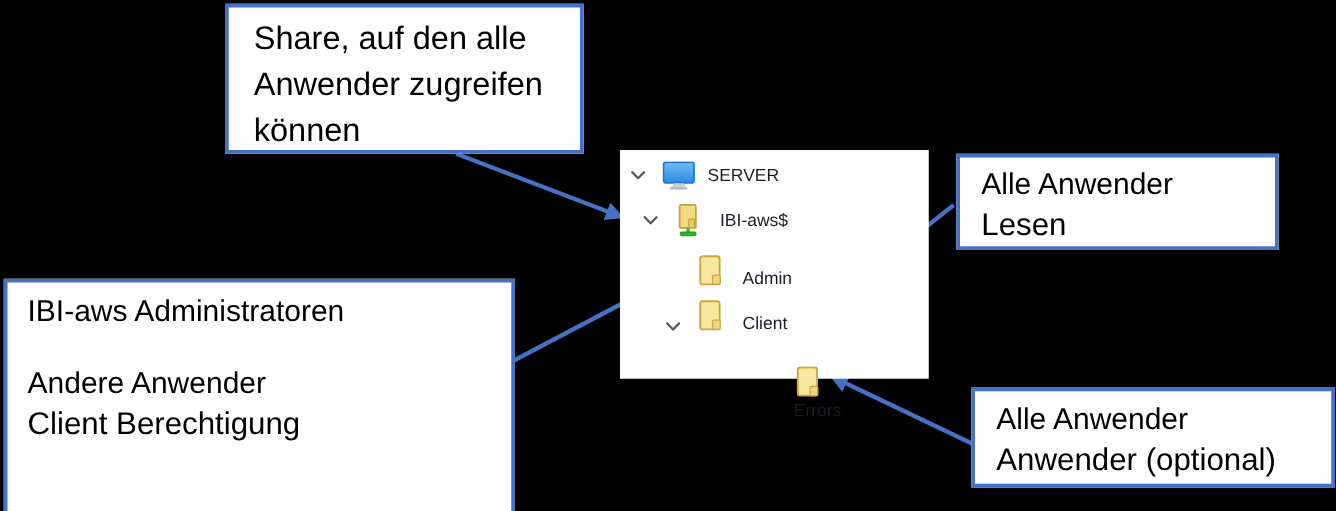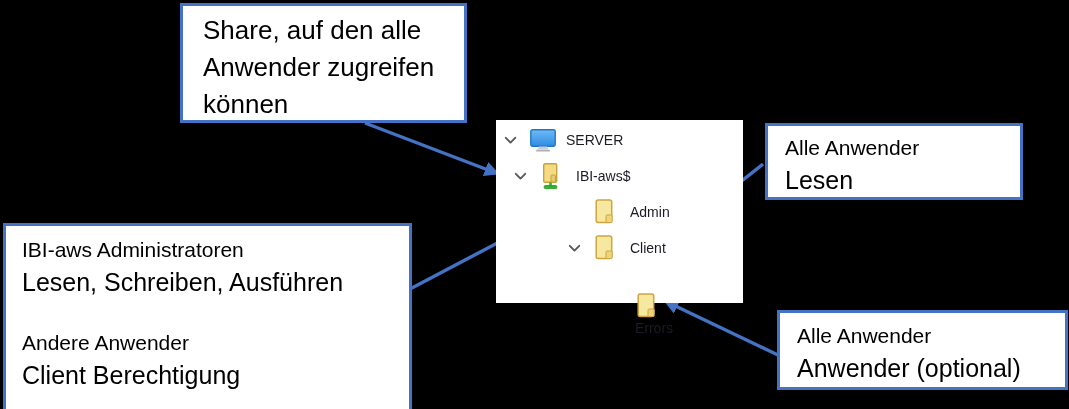--- a/index.html
+++ b/index.html
@@ -11,32 +11,32 @@
   
   .callout {
     position:absolute; background:#fff; border:3px solid var(--accent);
     box-sizing:border-box; color:#000;
   }
   .callout-share { left:180px; top:3px; width:287px; height:120px; padding:6px 8px 0 20px; }
   .callout-share .big { font-size:26px; line-height:37px; }
   .callout-admin { left:3px; top:223px; width:409px; height:210px; padding:9px 10px 0 16px; }
   .callout-lesen { left:765px; top:123px; width:258px; height:77px; padding:7px 8px 0 17px; }
   .callout-errors { left:777px; top:310px; width:291px; height:80px; padding:8px 8px 0 17px; }
-  .c-title { font-size:21px; line-height:29px; }
+  .c-title { font-size:24px; line-height:29px; }
   .c-value { font-size:25px; line-height:36px; }
   .group-gap { height:28px; }
   
   .tree-panel {
     position:absolute; left:496px; top:120px; width:247px; height:183px;
     background:#fff; padding-top:2px; box-sizing:border-box;
   }
   .tree-row { display:flex; align-items:center; height:36px; }
   .lvl0 { padding-left:8px; }
   .lvl1 { padding-left:18px; }
-  .lvl2 { padding-left:72px; }
+  .lvl2 { padding-left:36px;align-items:flex-end; }
   .lvl3 { padding-left:61px;flex-direction:column; }
   .chev-slot { width:26px; display:flex; align-items:center; flex:0 0 26px; }
   .icon-slot { width:28px; display:flex; align-items:center; justify-content:flex-start; flex:0 0 28px; }
   .tree-label { font-size:14px; color:#1b1b26; margin-left:8px; white-space:nowrap; }
   
   .arrows { position:absolute; left:0; top:0; width:1069px; height:409px; pointer-events:none; }
   .arrow { stroke:var(--accent); stroke-width:3.4; fill:none; }
 </style>
 </head>
 <body>
@@ -54,21 +54,20 @@
     <line class="arrow" x1="763" y1="164" x2="657" y2="248" marker-end="url(#ah)"></line>
     <line class="arrow" x1="778" y1="355" x2="667" y2="302" marker-end="url(#ah)"></line>
   </svg>
 
   <div class="callout callout-share">
     <div class="big">Share, auf den alle Anwender zugreifen können</div>
   </div>
 
   <div class="callout callout-admin">
     <div class="c-title">IBI-aws Administratoren</div>
-    <div class="c-value">Lesen, Schreiben, Ausführen</div>
     <div class="group-gap"></div>
     <div class="c-title">Andere Anwender</div>
     <div class="c-value">Client Berechtigung</div>
   </div>
 
   <div class="callout callout-lesen">
     <div class="c-title">Alle Anwender</div>
     <div class="c-value">Lesen</div>
   </div>
 

